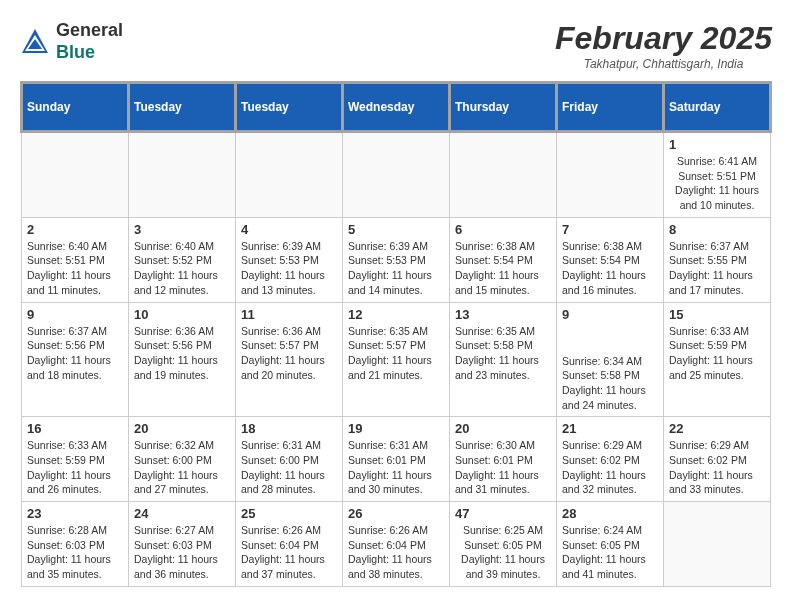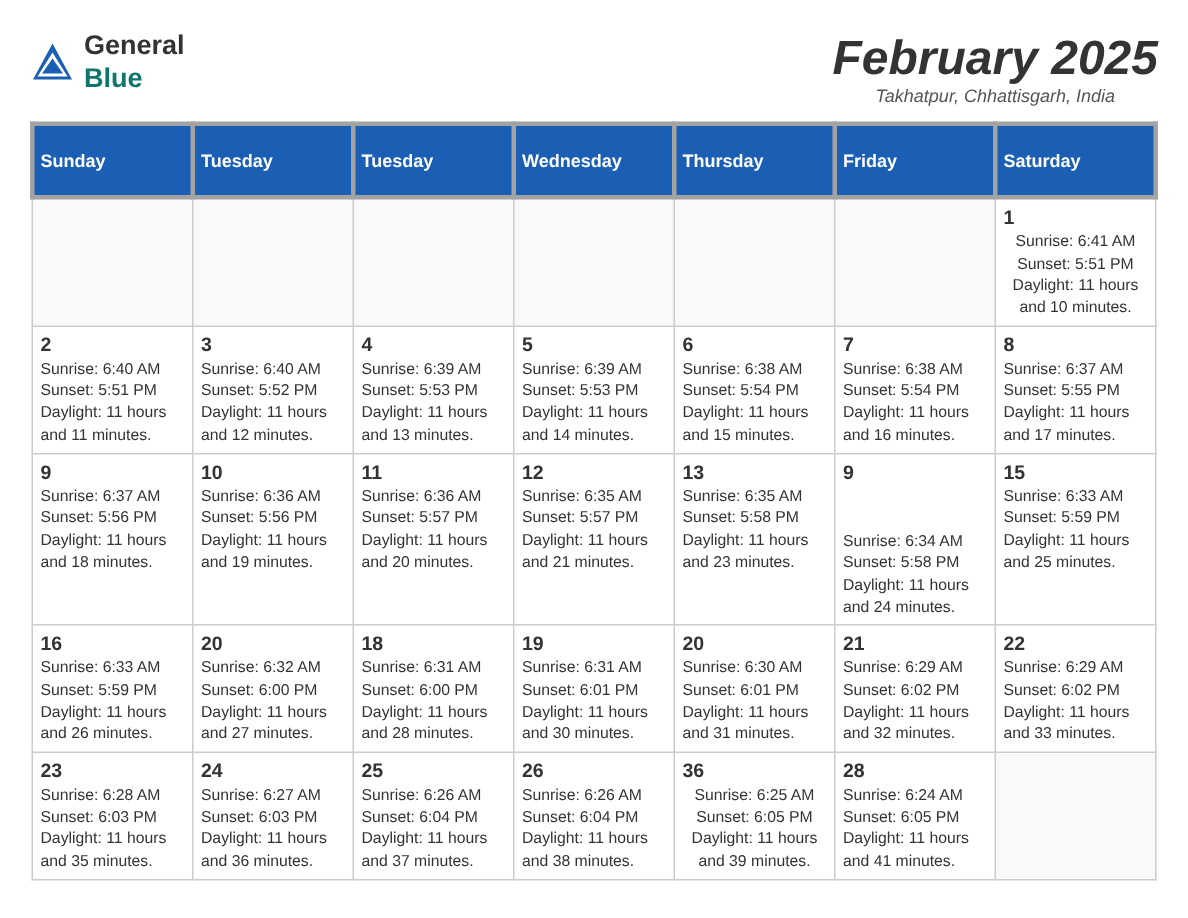--- a/index.html
+++ b/index.html
@@ -308,21 +308,21 @@
 and 37 minutes.</div>
         </td>
         <td>
           <span class="day-number">26</span>
           <div class="day-info" style="white-space: pre-line;">Sunrise: 6:26 AM
 Sunset: 6:04 PM
 Daylight: 11 hours
 and 38 minutes.</div>
         </td>
         <td>
-          <span class="day-number">36</span>
+          <span class="day-number">47</span>
           <div class="day-info" style="white-space: pre-line; text-align: center;">Sunrise: 6:25 AM
 Sunset: 6:05 PM
 Daylight: 11 hours
 and 39 minutes.</div>
         </td>
         <td>
           <span class="day-number">28</span>
           <div class="day-info" style="white-space: pre-line;">Sunrise: 6:24 AM
 Sunset: 6:05 PM
 Daylight: 11 hours

